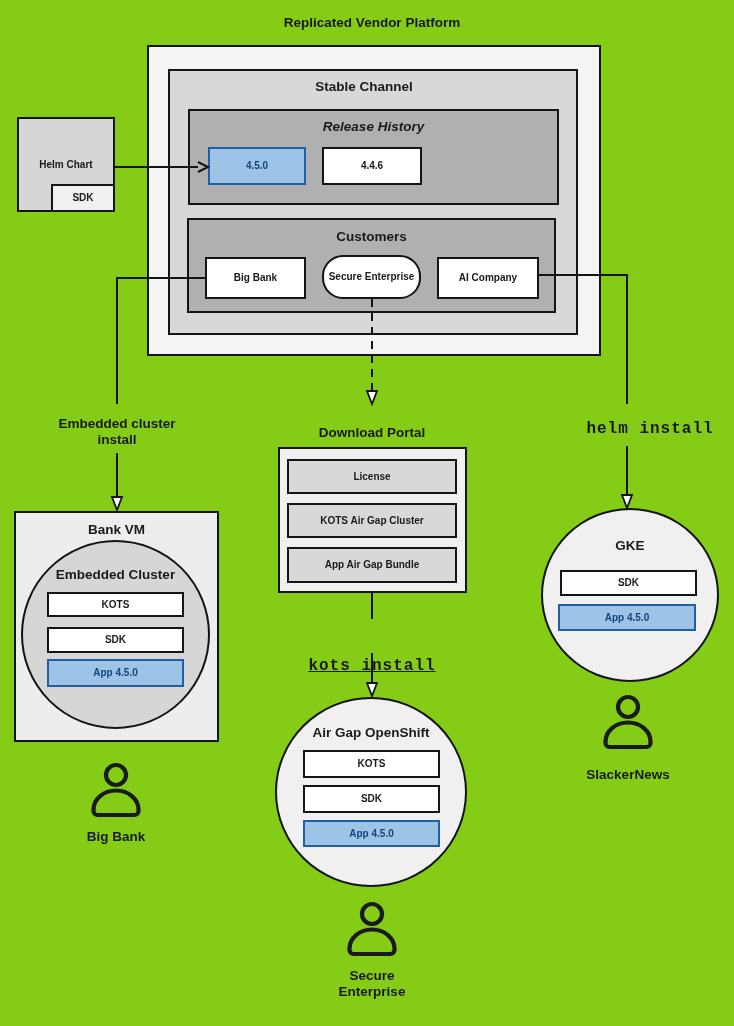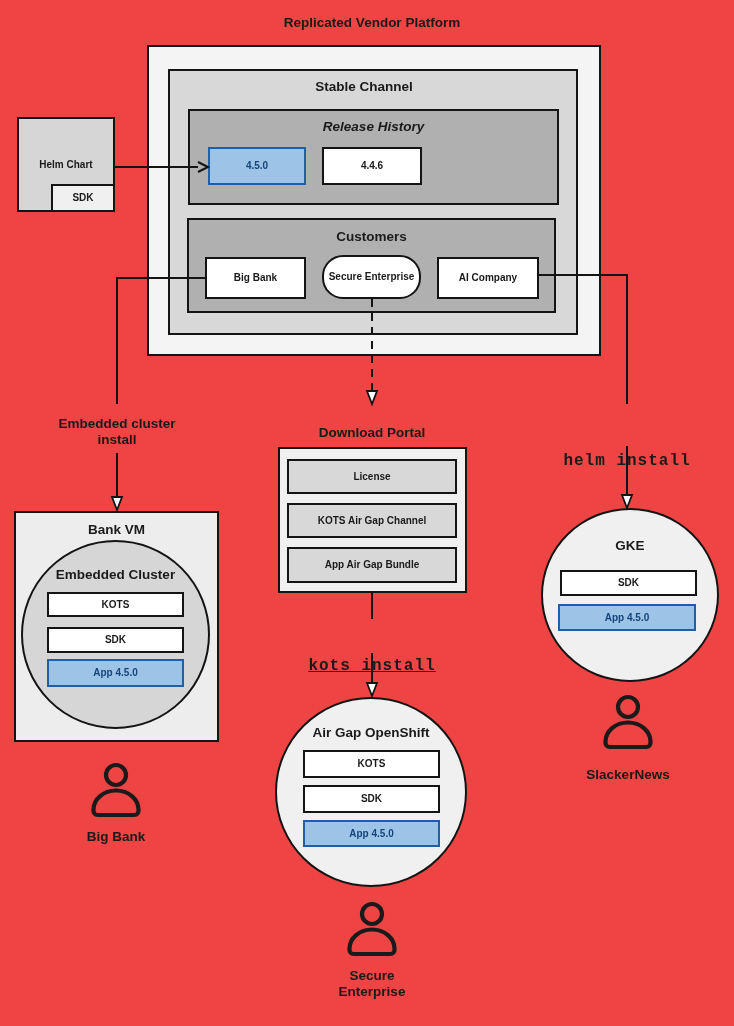--- a/index.html
+++ b/index.html
@@ -10,21 +10,21 @@
     --hl-text:#15457c;
     --gray-dark:#b0b0b0;
     --gray-med:#d8d8d8;
     --gray-soft:#d6d6d6;
     --gray-lighter:#ededed;
     --gray-light:#f0f0f0;
     --gray-faint:#f4f4f4;
   }
   html,body{margin:0;padding:0;background:#fff;}
   #canvas{
-    position:relative;width:734px;height:1026px;background:#ef4444;overflow:hidden;
+    position:relative;width:734px;height:1026px;background:#84cc16;overflow:hidden;
     font-family:"Liberation Sans","DejaVu Sans",sans-serif;color:var(--text);
   }
   .abs{position:absolute;box-sizing:border-box;}
   .box{
     border:2px solid var(--ink);
     display:flex;align-items:center;justify-content:center;
     text-align:center;font-weight:bold;font-size:10px;line-height:1.12;color:var(--text);
   }
   .lbl{font-weight:bold;font-size:13.5px;text-align:center;line-height:1.18;color:var(--text);}
   .mono{font-family:"Liberation Mono","DejaVu Sans Mono",monospace;font-weight:bold;font-size:16px;letter-spacing:1px;}
@@ -88,40 +88,40 @@
 
   <svg class="abs" style="left:90px;top:762px;" width="52" height="56" viewBox="0 0 52 56">
       <use href="#person-shape"></use>
     </svg>
   <div class="abs lbl" style="left:46px;top:829px;width:140px;">Big Bank</div>
 
   <div class="abs lbl" style="left:292px;top:425px;width:160px;">Download Portal</div>
 
   <div class="abs box" style="left:278px;top:447px;width:189px;height:146px;background:var(--gray-light);"></div>
   <div class="abs box" style="left:287px;top:459px;width:170px;height:35px;background:var(--gray-med);">License</div>
-  <div class="abs box" style="left:287px;top:503px;width:170px;height:35px;background:var(--gray-med);">KOTS Air Gap Channel</div>
+  <div class="abs box" style="left:287px;top:503px;width:170px;height:35px;background:var(--gray-med);">KOTS Air Gap Cluster</div>
   <div class="abs box" style="left:287px;top:547px;width:170px;height:36px;background:var(--gray-med);">App Air Gap Bundle</div>
 
   <div class="abs lbl mono" style="left:292px;top:657px;width:160px;text-decoration:underline;">kots install</div>
 
   <div class="abs box circle" style="left:275px;top:697px;width:192px;height:190px;background:var(--gray-light);"></div>
   <div class="abs lbl" style="left:275px;top:725px;width:192px;">Air Gap OpenShift</div>
   <div class="abs box white" style="left:303px;top:750px;width:137px;height:28px;">KOTS</div>
   <div class="abs box white" style="left:303px;top:785px;width:137px;height:28px;">SDK</div>
   <div class="abs box hl" style="left:303px;top:820px;width:137px;height:27px;">App 4.5.0</div>
 
   <svg class="abs" style="left:346px;top:901px;" width="52" height="56" viewBox="0 0 52 56">
       <use href="#person-shape"></use>
     </svg>
   <div class="abs lbl" style="left:302px;top:968px;width:140px;">
     <div>Secure</div>
     <div>Enterprise</div>
   </div>
 
-  <div class="abs lbl mono" style="left:547px;top:420px;width:160px;margin-top:32px;">helm install</div>
+  <div class="abs lbl mono" style="left:570px;top:420px;width:160px;">helm install</div>
 
   <div class="abs box circle" style="left:541px;top:508px;width:178px;height:174px;background:var(--gray-light);"></div>
   <div class="abs lbl" style="left:541px;top:538px;width:178px;">GKE</div>
   <div class="abs box white" style="left:560px;top:570px;width:137px;height:26px;">SDK</div>
   <div class="abs box hl" style="left:558px;top:604px;width:138px;height:27px;">App 4.5.0</div>
 
   <svg class="abs" style="left:602px;top:694px;" width="52" height="56" viewBox="0 0 52 56">
       <use href="#person-shape"></use>
     </svg>
   <div class="abs lbl" style="left:558px;top:767px;width:140px;">SlackerNews</div>

